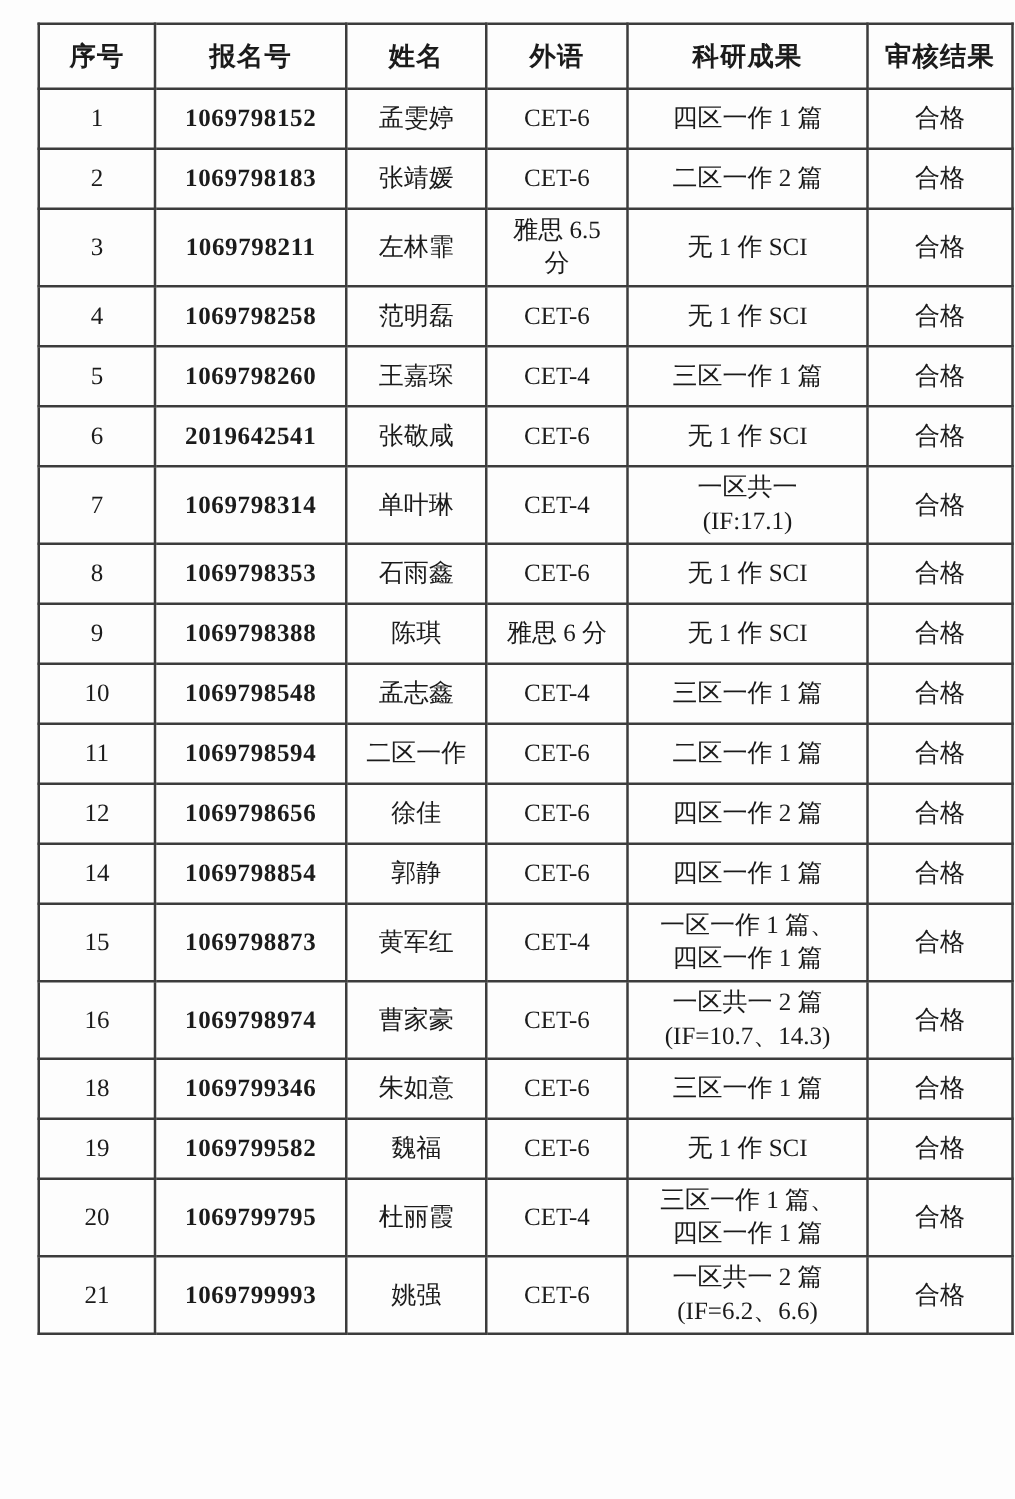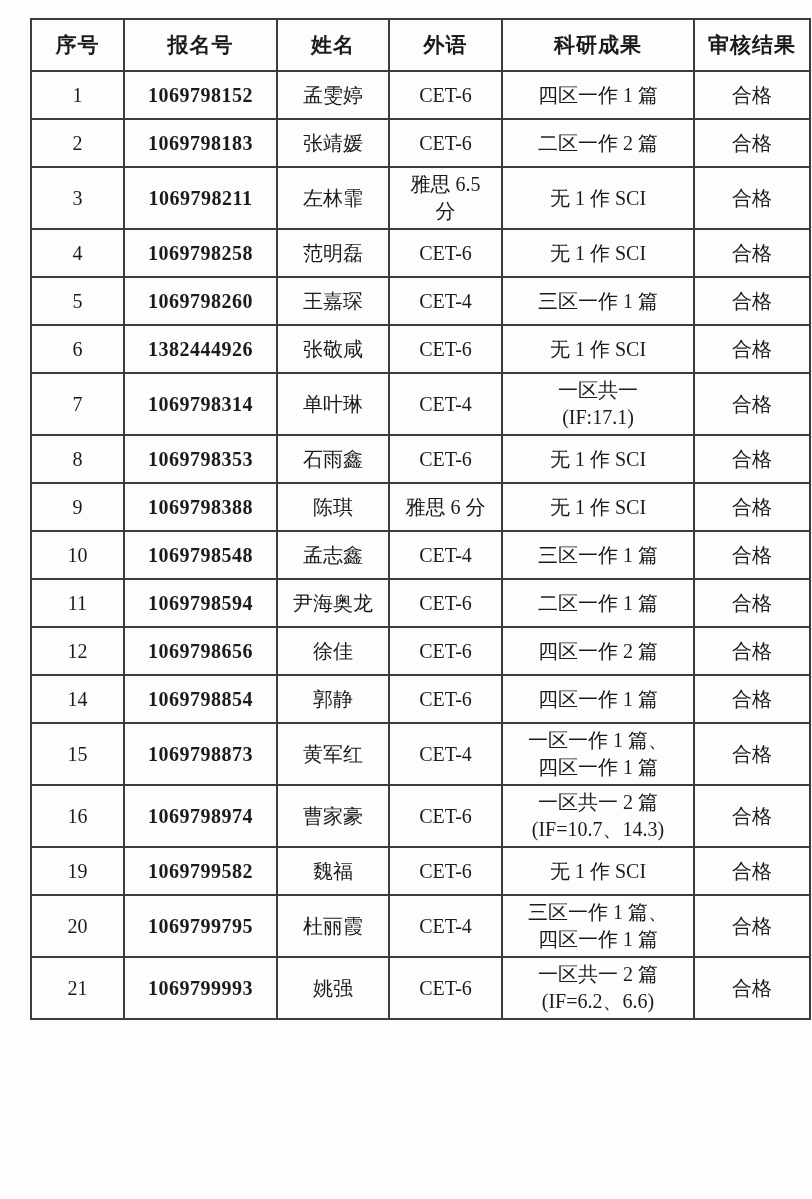--- a/index.html
+++ b/index.html
@@ -114,21 +114,21 @@
         <tr>
     <td class="cell-no">5</td>
     <td class="cell-reg">1069798260</td>
     <td class="cell-name">王嘉琛</td>
     <td class="cell-lang">CET-4</td>
     <td class="cell-research">三区一作 1 篇</td>
     <td class="cell-result">合格</td>
   </tr>
         <tr>
     <td class="cell-no">6</td>
-    <td class="cell-reg">1382444926</td>
+    <td class="cell-reg">2019642541</td>
     <td class="cell-name">张敬咸</td>
     <td class="cell-lang">CET-6</td>
     <td class="cell-research">无 1 作 SCI</td>
     <td class="cell-result">合格</td>
   </tr>
         <tr>
     <td class="cell-no">7</td>
     <td class="cell-reg">1069798314</td>
     <td class="cell-name">单叶琳</td>
     <td class="cell-lang">CET-4</td>
@@ -156,21 +156,21 @@
     <td class="cell-no">10</td>
     <td class="cell-reg">1069798548</td>
     <td class="cell-name">孟志鑫</td>
     <td class="cell-lang">CET-4</td>
     <td class="cell-research">三区一作 1 篇</td>
     <td class="cell-result">合格</td>
   </tr>
         <tr>
     <td class="cell-no">11</td>
     <td class="cell-reg">1069798594</td>
-    <td class="cell-name">尹海奥龙</td>
+    <td class="cell-name">二区一作</td>
     <td class="cell-lang">CET-6</td>
     <td class="cell-research">二区一作 1 篇</td>
     <td class="cell-result">合格</td>
   </tr>
         <tr>
     <td class="cell-no">12</td>
     <td class="cell-reg">1069798656</td>
     <td class="cell-name">徐佳</td>
     <td class="cell-lang">CET-6</td>
     <td class="cell-research">四区一作 2 篇</td>
@@ -193,20 +193,28 @@
 四区一作 1 篇</td>
     <td class="cell-result">合格</td>
   </tr>
         <tr>
     <td class="cell-no">16</td>
     <td class="cell-reg">1069798974</td>
     <td class="cell-name">曹家豪</td>
     <td class="cell-lang">CET-6</td>
     <td class="cell-research">一区共一 2 篇
 (IF=10.7、14.3)</td>
+    <td class="cell-result">合格</td>
+  </tr>
+        <tr>
+    <td class="cell-no">18</td>
+    <td class="cell-reg">1069799346</td>
+    <td class="cell-name">朱如意</td>
+    <td class="cell-lang">CET-6</td>
+    <td class="cell-research">三区一作 1 篇</td>
     <td class="cell-result">合格</td>
   </tr>
         <tr>
     <td class="cell-no">19</td>
     <td class="cell-reg">1069799582</td>
     <td class="cell-name">魏福</td>
     <td class="cell-lang">CET-6</td>
     <td class="cell-research">无 1 作 SCI</td>
     <td class="cell-result">合格</td>
   </tr>

